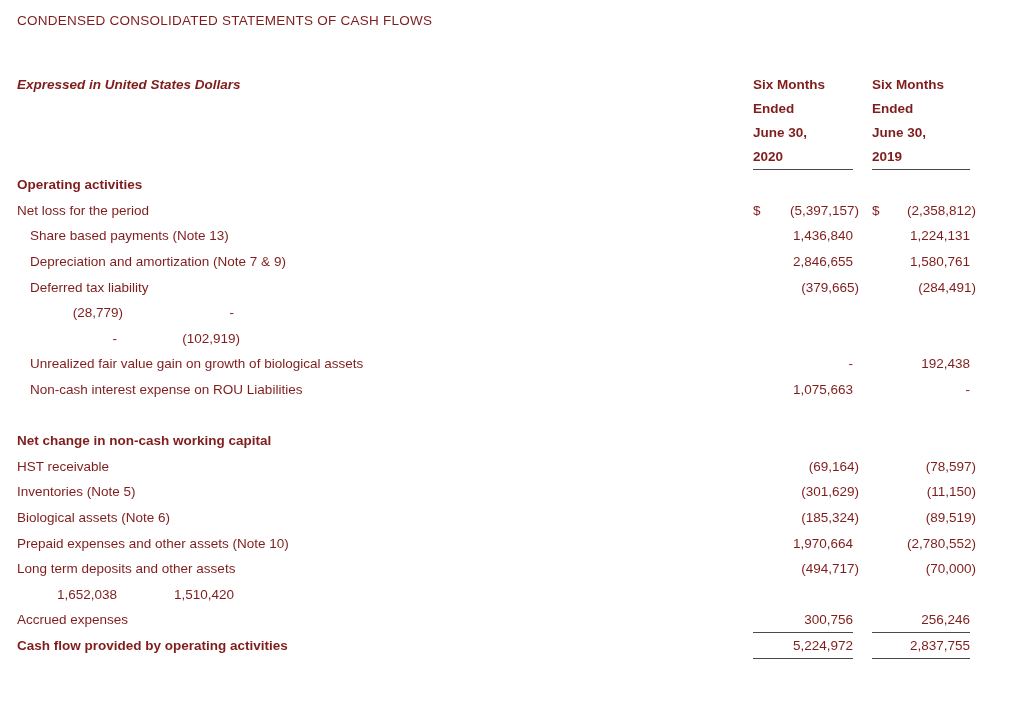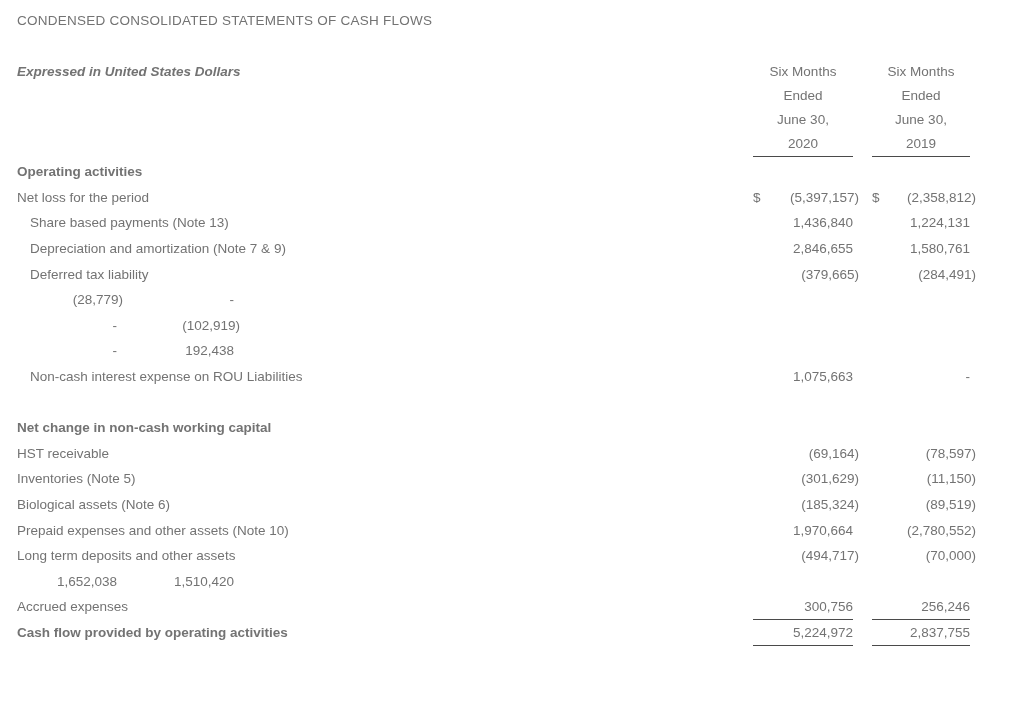--- a/index.html
+++ b/index.html
@@ -1,49 +1,48 @@
 <!DOCTYPE html>
 <html><head>
 <meta charset="utf-8">
 <style>
   html, body { margin: 0; padding: 0; background: #ffffff; }
   .page {
     width: 1024px;
     height: 723px;
     box-sizing: border-box;
     background: #ffffff;
-    color: #737373;
+    color: #7f1d1d;
     font-family: "Liberation Sans", sans-serif;
     font-size: 13.5px;
     padding: 13px 54px 0 17px;
     overflow: hidden;
   }
   .title {
     font-weight: 500;
     letter-spacing: 0.25px;
     line-height: 15px;
     white-space: nowrap;
   }
   .head {
     display: flex;
-    margin-top: 32px;
+    margin-top: 45px;
     align-items: flex-start;
   }
   .subtitle {
     flex: 1;
     font-style: italic;
     font-weight: 700;
     line-height: 24px;
     white-space: nowrap;
   }
   .hcol {
     width: 100px;
-    text-align: center;
     line-height: 24px;
-    font-weight: 400;
+    font-weight: 700;
     border-bottom: 1.5px solid #4a4a4a;
   }
   .hcol.c2 { width: 98px; margin-left: 19px; }
   .hcol span { display: block; }
   .rows { margin-top: 2px; }
   .row {
     display: flex;
     align-items: center;
     height: 25.6px;
   }
@@ -166,20 +165,21 @@
       <div class="val c1">
         <span class="cur"></span>
         <span class="num">-</span>
       </div>
       <div class="val c2">
         <span class="cur"></span>
         <span class="num neg">(102,919)</span>
       </div>
     </div>
       <div class="row indent">
+      <div class="label">Unrealized fair value gain on growth of biological assets</div>
       <div class="val c1">
         <span class="cur"></span>
         <span class="num">-</span>
       </div>
       <div class="val c2">
         <span class="cur"></span>
         <span class="num">192,438</span>
       </div>
     </div>
       <div class="row indent">

